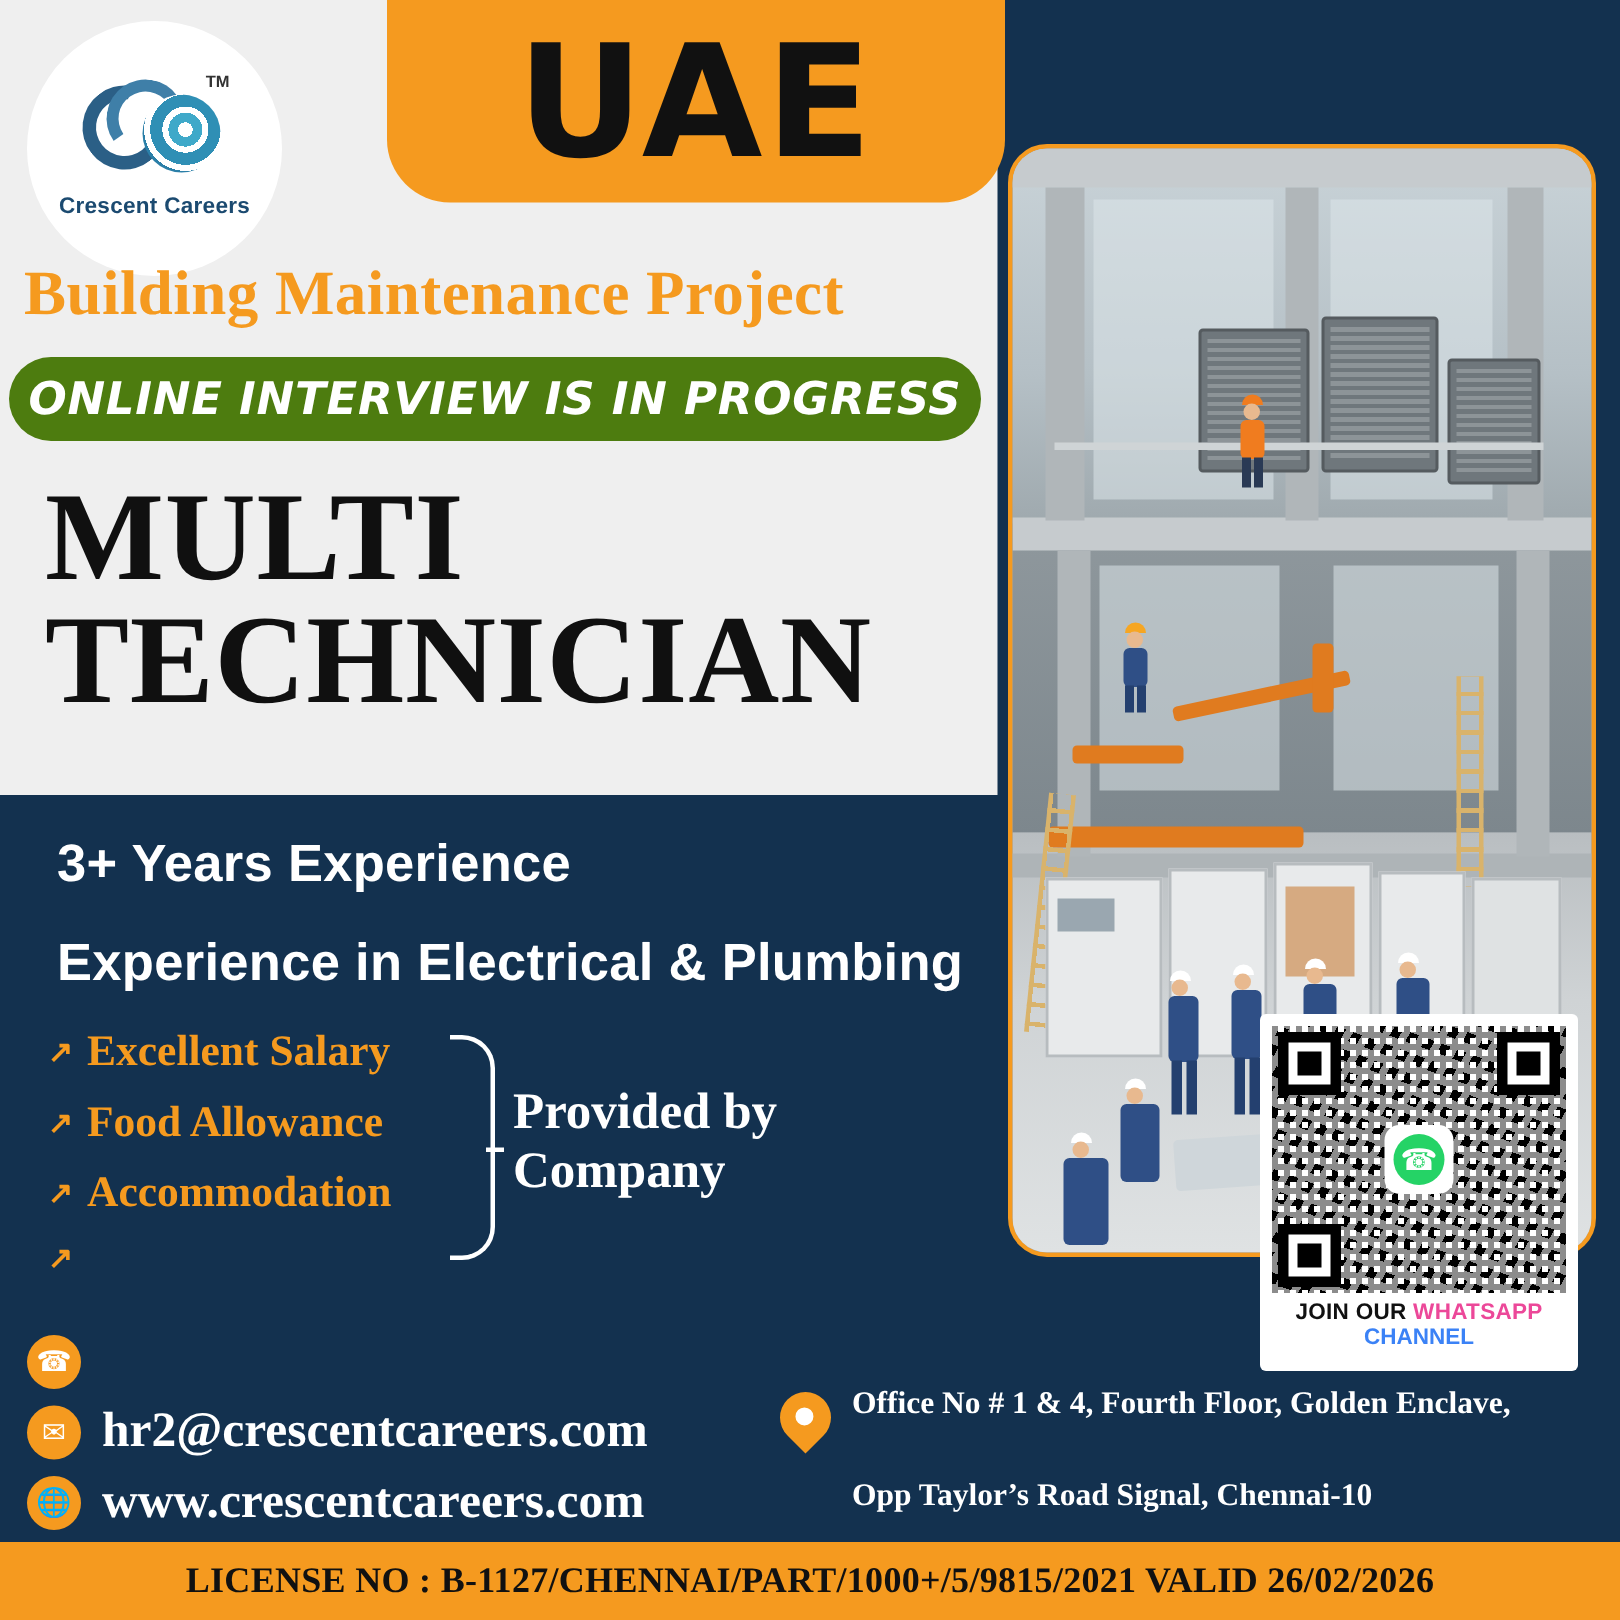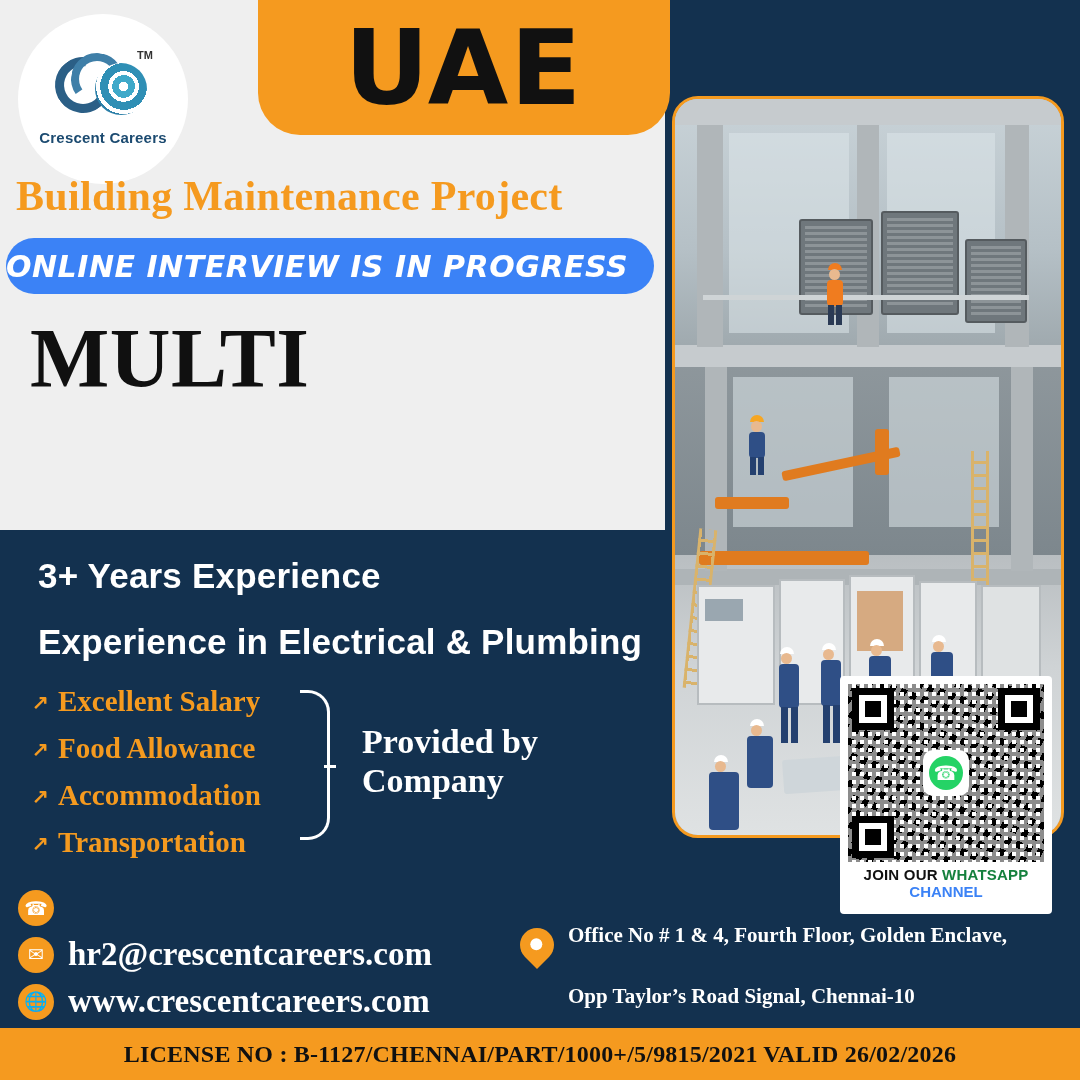--- a/index.html
+++ b/index.html
@@ -57,22 +57,22 @@
 
   .project-title{
     position:absolute; left:16px; top:172px; width:640px;
     font-family:"Liberation Serif", serif;
     font-weight:bold; font-size:42px; color:#f59a1f;
     letter-spacing:.3px;
   }
 
   .online-pill{
     position:absolute; left:6px; top:238px; width:648px; height:56px;
-    background:#3b82f6; border-radius:28px;
-    display:flex; align-items:center; 
+    background:#4d7c0f; border-radius:28px;
+    display:flex; align-items:center; justify-content:center;
   }
   .online-pill span{
     font-family:"DejaVu Sans", sans-serif;
     color:#fff; font-weight:bold; font-style:italic; font-size:30px; letter-spacing:.5px;
   }
 
   .role{
     position:absolute; left:30px; top:318px; width:640px;
     font-family:"Liberation Serif", serif;
     font-weight:bold; font-size:84px; line-height:.98; color:#101010;
@@ -123,21 +123,21 @@
     font-size:29px; font-weight:bold; color:#f59a1f;
   }
   .brace{
     position:absolute; left:300px; top:690px; width:30px; height:150px;
     border:3px solid #ffffff; border-left:none; border-radius:0 22px 22px 0;
   }
   .brace::after{
     content:""; position:absolute; right:-9px; top:50%; width:12px; height:3px; background:#fff;
   }
   .provided{
-    position:absolute; left:362px; top:722px; width:260px;
+    position:absolute; left:342px; top:722px; width:260px;
     font-family:"Liberation Serif", serif;
     font-size:34px; font-weight:bold; color:#ffffff; line-height:1.15;
   }
 
   
   .qr-card{
     position:absolute; left:840px; top:676px; width:212px; height:238px;
     background:#ffffff; border-radius:4px; padding:8px 8px 4px;
     display:flex; flex-direction:column; align-items:center;
   }
@@ -162,21 +162,21 @@
   .qr-wa{
     position:absolute; left:50%; top:50%; transform:translate(-50%,-50%);
     width:46px; height:46px; background:#fff; border-radius:10px; z-index:4;
     display:flex; align-items:center; justify-content:center;
   }
   .qr-wa .bub{
     width:34px; height:34px; border-radius:50%; background:#25d366;
     display:flex; align-items:center; justify-content:center; color:#fff; font-size:20px;
   }
   .qr-caption{ margin-top:4px; font-size:15px; font-weight:bold; color:#111; letter-spacing:.2px; }
-  .qr-caption .wa{ color:#15803d; }
+  .qr-caption .wa{ color:#ec4899; }
   .qr-caption2{ font-size:15px; font-weight:bold; color:#3b82f6; }
 
   
   .contact{ position:absolute; left:18px; top:890px; width:520px; }
   .crow{ display:flex; align-items:center; margin-bottom:10px; }
   .cicon{
     width:36px; height:36px; border-radius:50%; background:#f59a1f;
     display:flex; align-items:center; justify-content:center; color:#fff; font-size:19px;
     flex:none; margin-right:14px;
   }
@@ -226,20 +226,21 @@
   </div>
 
   <div class="project-title">Building Maintenance Project</div>
 
   <div class="online-pill">
     <span>ONLINE INTERVIEW IS IN PROGRESS</span>
   </div>
 
   <div class="role">
     <span class="l1">MULTI</span>
+    <span class="l2">TECHNICIAN</span>
   </div>
 </div>
 
 <div class="photo">
   <div class="ph-sky"></div>
   <div class="ph-mid"></div>
   <div class="ph-floor"></div>
 
   <div class="slab" style="top:0;height:26px;"></div>
   <div class="slab" style="top:246px;height:22px;"></div>
@@ -356,21 +357,20 @@
   <div class="benefit">
     <span class="arrow">↗</span>
     <span class="txt">Food Allowance</span>
   </div>
   <div class="benefit">
     <span class="arrow">↗</span>
     <span class="txt">Accommodation</span>
   </div>
   <div class="benefit">
     <span class="arrow">↗</span>
-    <span class="txt">Transportation</span>
   </div>
 </div>
 <div class="brace"></div>
 <div class="provided">
   <div>Provided by</div>
   <div>Company</div>
 </div>
 
 <div class="qr-card">
   <div class="qr">

